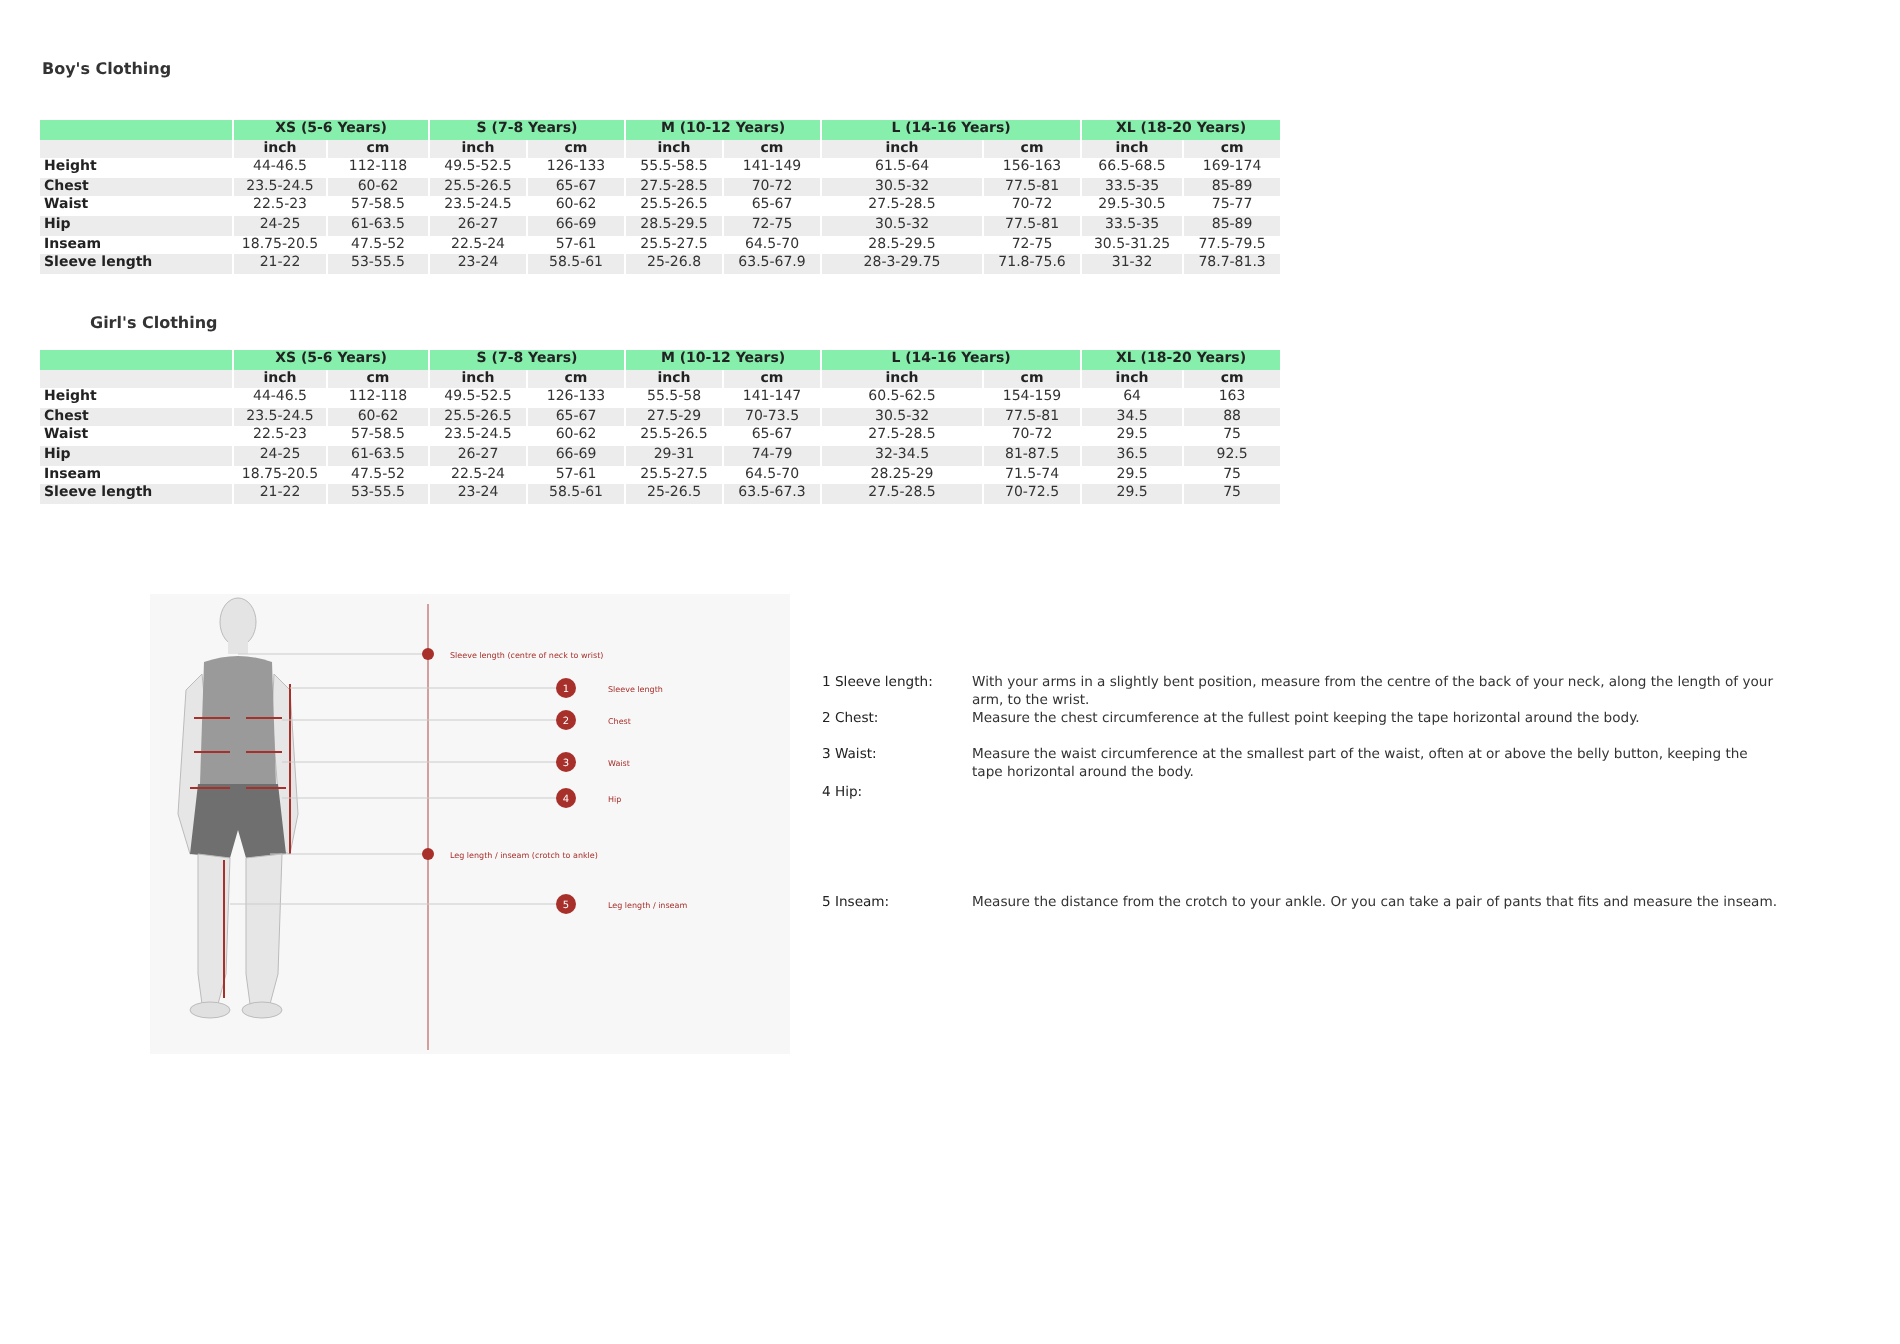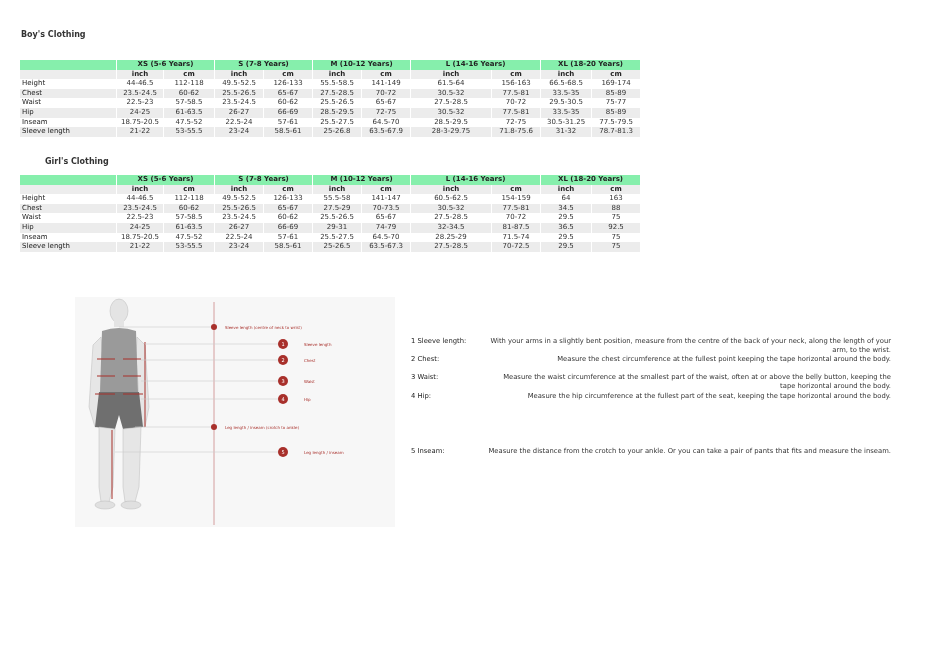--- a/index.html
+++ b/index.html
@@ -2,29 +2,29 @@
 <html><head>
 <meta charset="utf-8">
 <style>
   html, body { margin:0; padding:0; background:#ffffff; }
   body { width:950px; height:672px; position:relative; overflow:hidden;
          font-family:"DejaVu Sans", sans-serif; color:#222; }
   .section-title { position:absolute; left:21px; font-size:8px; font-weight:bold; color:#333; }
   table.size { position:absolute; left:19px; border-collapse:separate; border-spacing:1px 0;
                font-size:7px; color:#333; width:614px; table-layout:fixed; }
   table.size td { height:9.6px; padding:0; text-align:center; white-space:nowrap; line-height:9.6px; }
-  table.size td.lbl { text-align:left; font-weight:normal; padding-left:2px; color:#222;margin-left:48px; }
+  table.size td.lbl { text-align:left; font-weight:bold; padding-left:2px; color:#222;margin-left:48px; }
   table.size tr.hdr td { background:#86efac; font-weight:bold; color:#222; }
   table.size tr.sub td { background:#ededed; font-weight:bold; color:#222; }
   table.size tr.shade td { background:#ececec; }
   table.size tr.shade td.lbl { background:#ececec; }
   .illus { position:absolute; left:75px; top:297px; width:320px; height:230px; background:#f6f6f6; }
   .instr { position:absolute; left:411px; width:480px; font-size:6.8px; color:#333; line-height:9px; }
   .instr .k { position:absolute; left:0; top:0; width:75px; font-weight:normal; color:#222; }
-  .instr .v { margin-left:75px;text-align:right; }
+  .instr .v { margin-left:75px; }
   svg text { font-family:"DejaVu Sans", sans-serif; }
 </style>
 </head>
 <body>
 
 <div class="section-title" style="top:30px;">Boy's Clothing</div>
 <table class="size" style="top:60px;">
   <colgroup>
     <col style="width:96px">
       <col style="width:46px">
@@ -338,18 +338,17 @@
 <div class="instr" style="top:355px;">
   <span class="k">2 Chest:</span>
   <div class="v">Measure the chest circumference at the fullest point keeping the tape horizontal around the body.</div>
 </div>
 <div class="instr" style="top:373px;">
   <span class="k">3 Waist:</span>
   <div class="v">Measure the waist circumference at the smallest part of the waist, often at or above the belly button, keeping the tape horizontal around the body.</div>
 </div>
 <div class="instr" style="top:392px;">
   <span class="k">4 Hip:</span>
-  <div class="v">Measure the hip circumference at the fullest part of the seat, keeping the tape horizontal around the body.</div>
 </div>
 <div class="instr" style="top:447px;">
   <span class="k">5 Inseam:</span>
   <div class="v">Measure the distance from the crotch to your ankle. Or you can take a pair of pants that fits and measure the inseam.</div>
 </div>
 
 </body></html>

